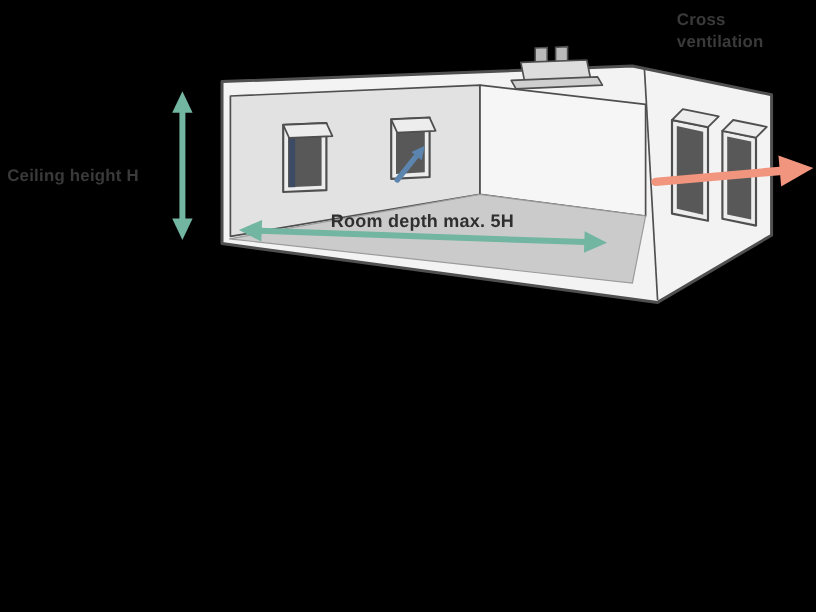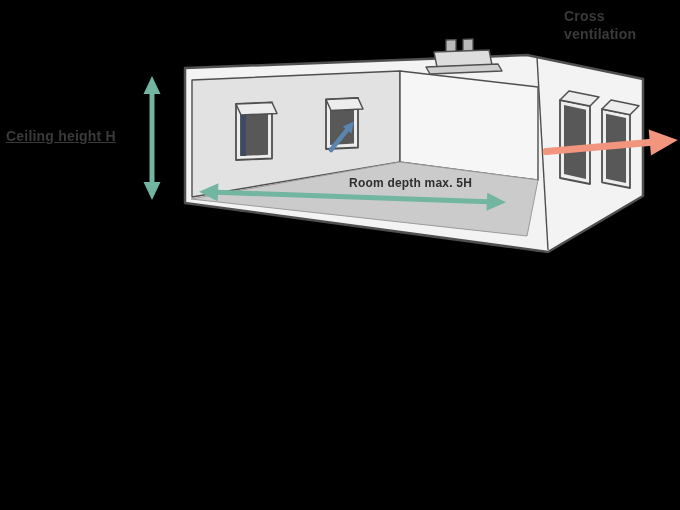--- a/index.html
+++ b/index.html
@@ -3,22 +3,22 @@
 <meta charset="utf-8">
 <style>
   html,body{margin:0;padding:0;background:#000;}
   .stage{
     position:relative;width:680px;height:510px;overflow:hidden;
     background:var(--background,#000);
     font-family:"Liberation Sans",sans-serif;
   }
   .stage svg{position:absolute;left:0;top:0;}
   .label{position:absolute;font-weight:bold;letter-spacing:.2px;}
-  .label-ceiling{left:6px;top:128px;width:134px;font-size:14px;color:var(--label_outside,#3A3A3A);text-decoration:underline;}
-  .label-depth{left:232px;top:176px;width:240px;text-align:right;font-size:12px;color:var(--label_floor,#2F2F2F);}
+  .label-ceiling{left:6px;top:138px;width:134px;font-size:14px;color:var(--label_outside,#3A3A3A);}
+  .label-depth{left:232px;top:176px;width:240px;text-align:center;font-size:15px;color:var(--label_floor,#2F2F2F);}
   .label-cross{left:564px;top:7px;width:86px;font-size:14px;line-height:1.3;color:var(--label_outside,#3A3A3A);}
 </style>
 </head>
 <body>
 
 <div class="stage">
 
   <svg width="680" height="510" viewBox="0 0 680 510">
 
     <path d="M185,68 L527,55 L643,79 L643,196 L548,252 L185,203 Z" style="fill:var(--silhouette,#F3F3F3);stroke:var(--outline,#4F4F4F);stroke-width:2.5;stroke-linejoin:round"></path>

